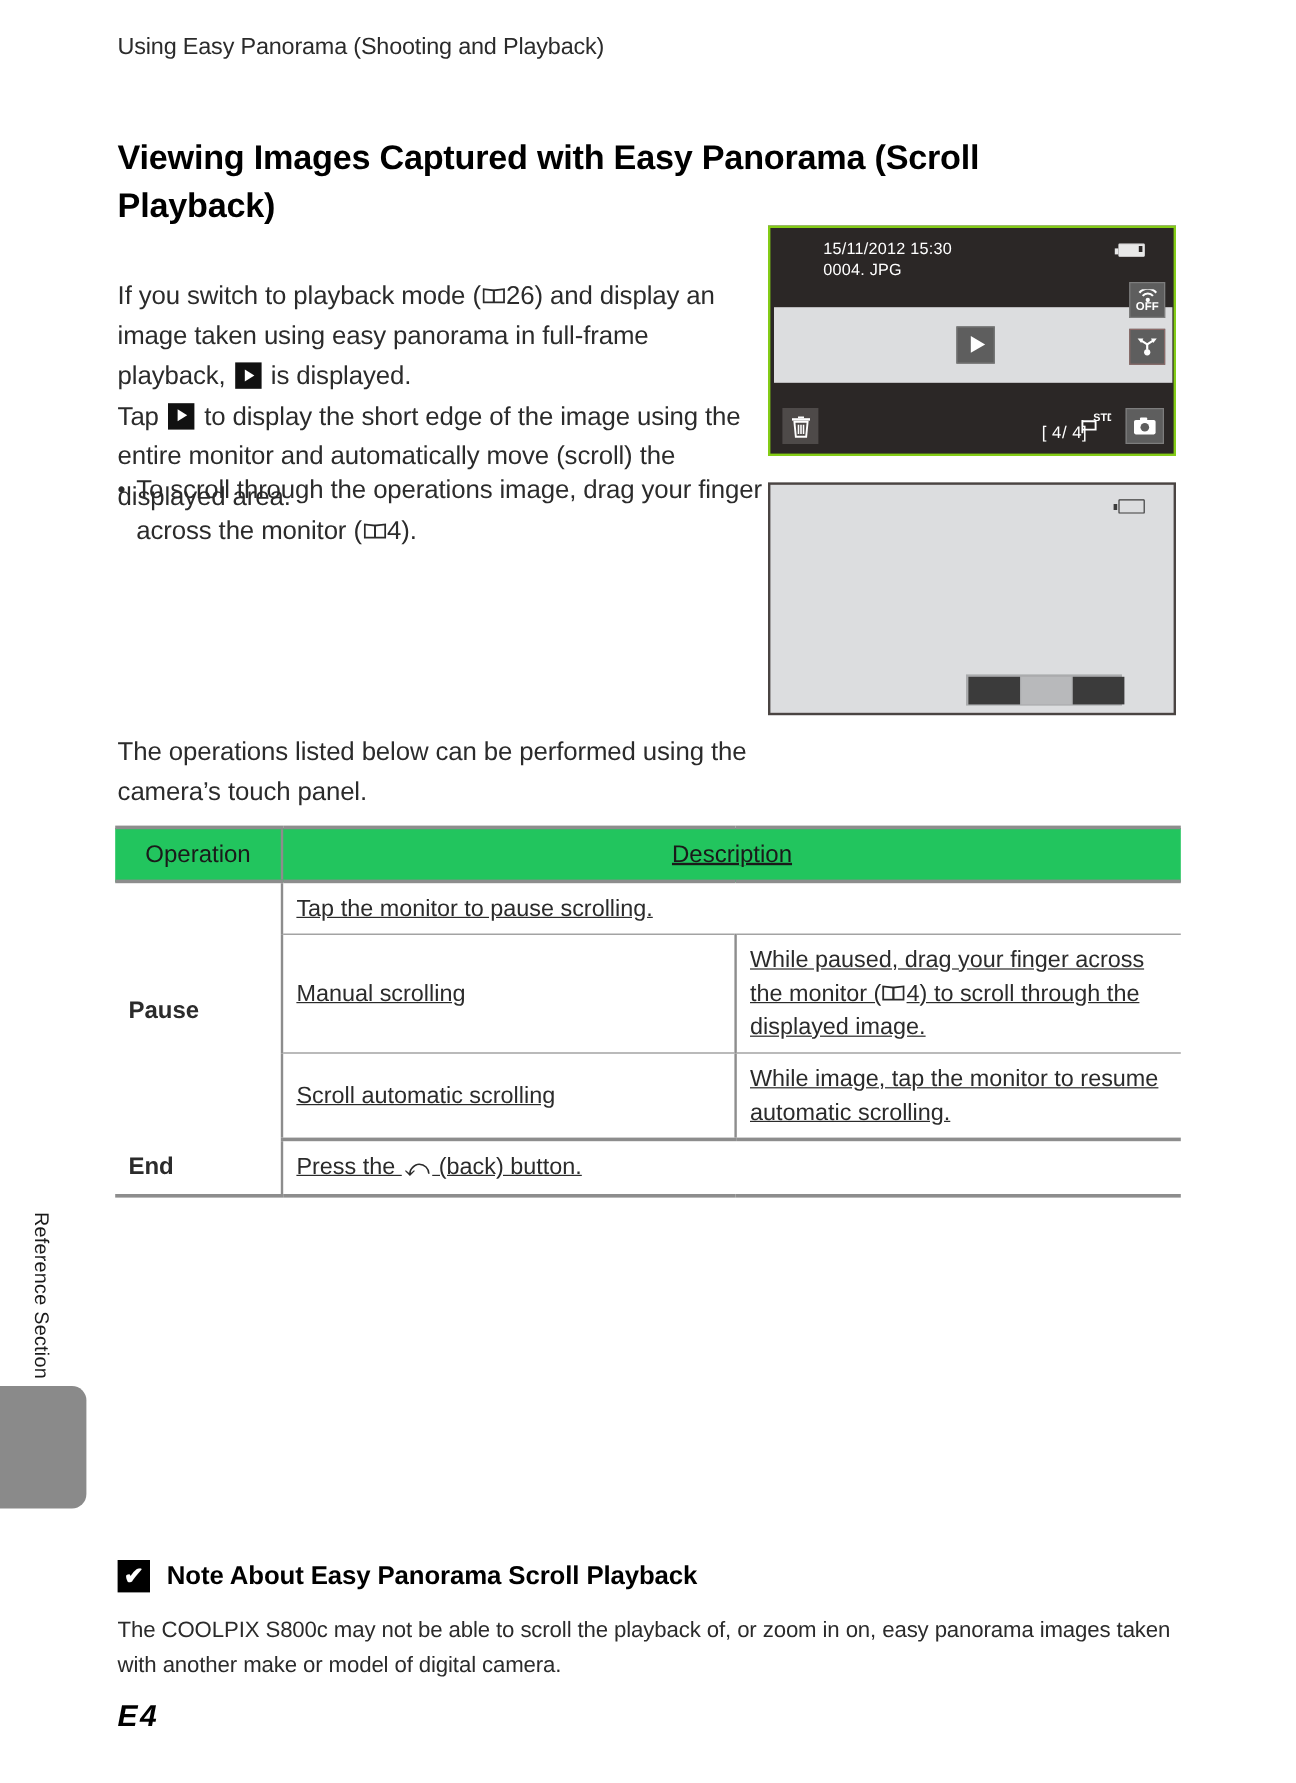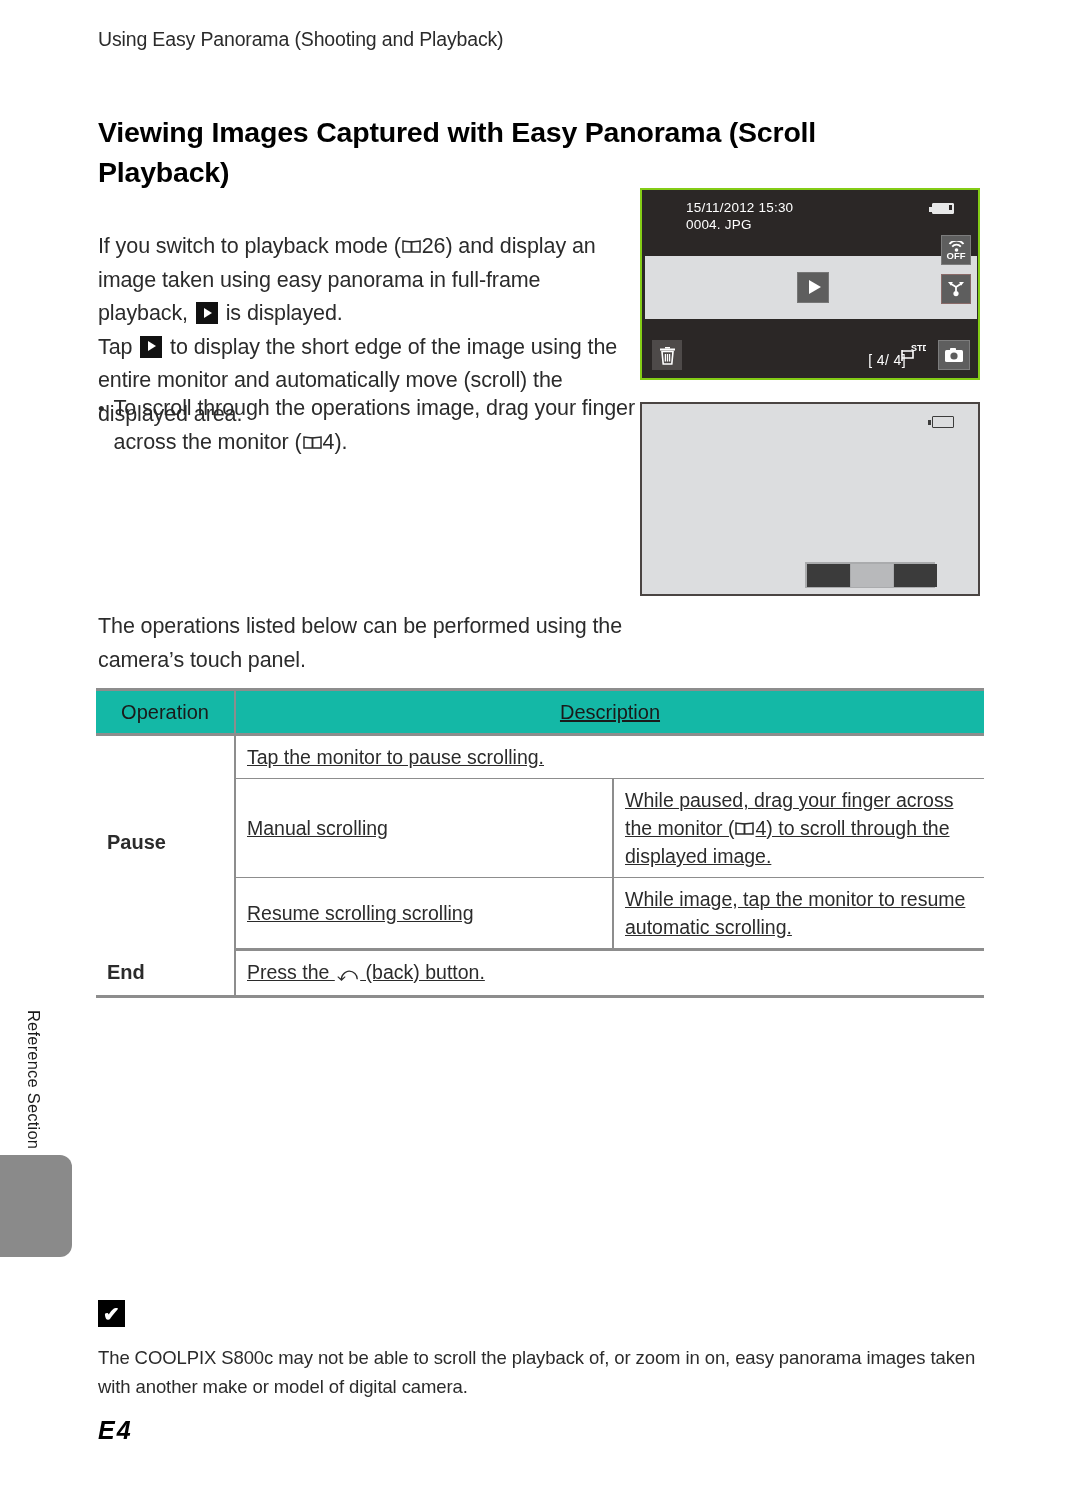--- a/index.html
+++ b/index.html
@@ -313,21 +313,21 @@
     font-size: 19.5px;
     color: #2b2b2b;
   }
   .op-table td, .op-table th {
     padding: 0;
     vertical-align: middle;
     text-align: left;
     font-weight: normal;
   }
   .op-table .head-row td {
-    background: #14b8a6;
+    background: #22c55e;
     height: 42px;
     text-align: center;
     font-size: 20px;
     color: #1a1a1a;
   }
   .tbl-top { border-top: 3.5px solid #8d8d8d; }
   .tbl-headbot { border-bottom: 3.5px solid #8d8d8d; }
   .tbl-bot { border-bottom: 3.5px solid #8d8d8d; }
   .thin-b { border-bottom: 1.8px solid #8d8d8d; }
   .vline { border-left: 2.2px solid #8d8d8d; text-decoration: underline; }
@@ -520,37 +520,38 @@
 
   <tr>
     <td class="vline thin-b cell-pad col-sub">Manual scrolling</td>
     <td class="vline thin-b cell-pad"><span>While paused, drag your finger across the monitor (</span><span class="book-icon"><svg width="19" height="15" viewBox="0 0 19 15">
               <path d="M1 2 L1 13 L9.5 13 L9.5 3 Z M18 2 L18 13 L9.5 13 L9.5 3 Z" fill="none" stroke="#2b2b2b" stroke-width="1.5"></path>
               <path d="M9.5 3 L9.5 13" stroke="#2b2b2b" stroke-width="1.5"></path>
             </svg></span><span>4</span><span>) to scroll through the displayed image.</span></td>
   </tr>
 
   <tr>
-    <td class="vline tbl-bot cell-pad col-sub">Resume scrolling scrolling</td>
+    <td class="vline tbl-bot cell-pad col-sub">Scroll automatic scrolling</td>
     <td class="vline tbl-bot cell-pad">While image, tap the monitor to resume automatic scrolling.</td>
   </tr>
 
   <tr>
     <td class="col-op tbl-bot">
       <div class="bold-cell">End</div>
     </td>
     <td class="vline tbl-bot cell-pad" colspan="2"><span>Press the </span><span class="back-glyph">⤺</span><span> (back) button.</span></td>
   </tr>
 </tbody>
   </table>
 
 <div class="side-label">Reference Section</div>
 <div class="side-tab"></div>
 
 <div class="note-head">
   <div class="note-mark">✔</div>
+  <div class="note-title">Note About Easy Panorama Scroll Playback</div>
 </div>
 <div class="note-body">The COOLPIX S800c may not be able to scroll the playback of, or zoom in on, easy panorama images taken with another make or model of digital camera.</div>
 
 <div class="folio">
   <span class="folio-mark">E</span>
   <span class="folio-num">4</span>
 </div>
 
 </body></html>

